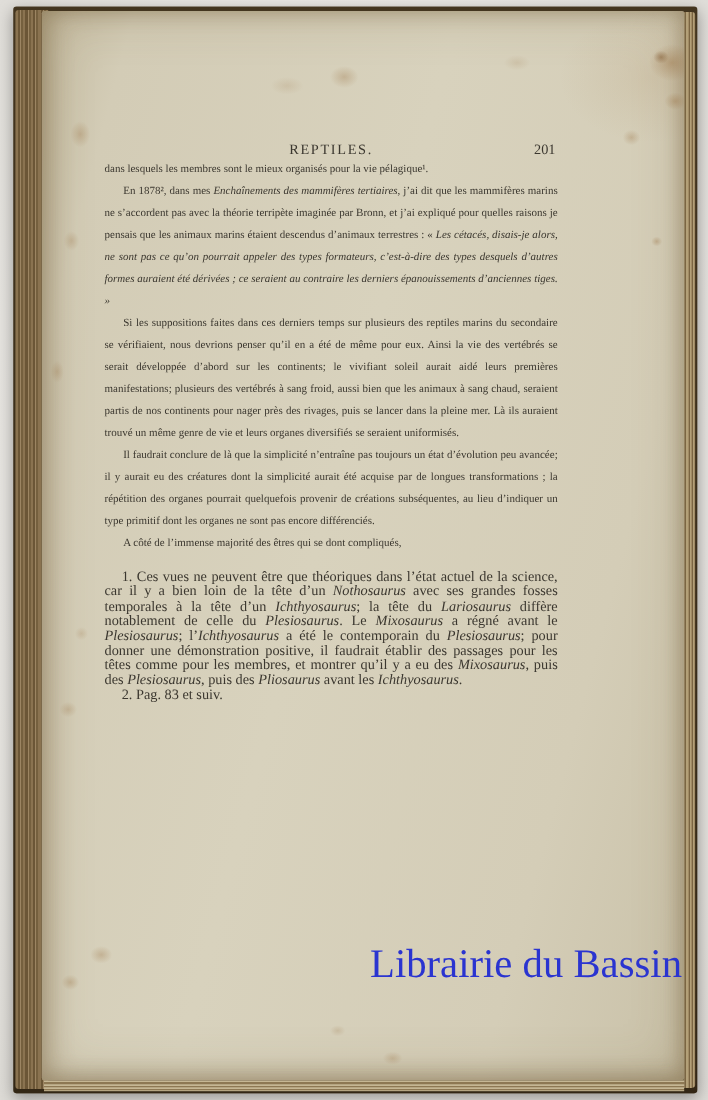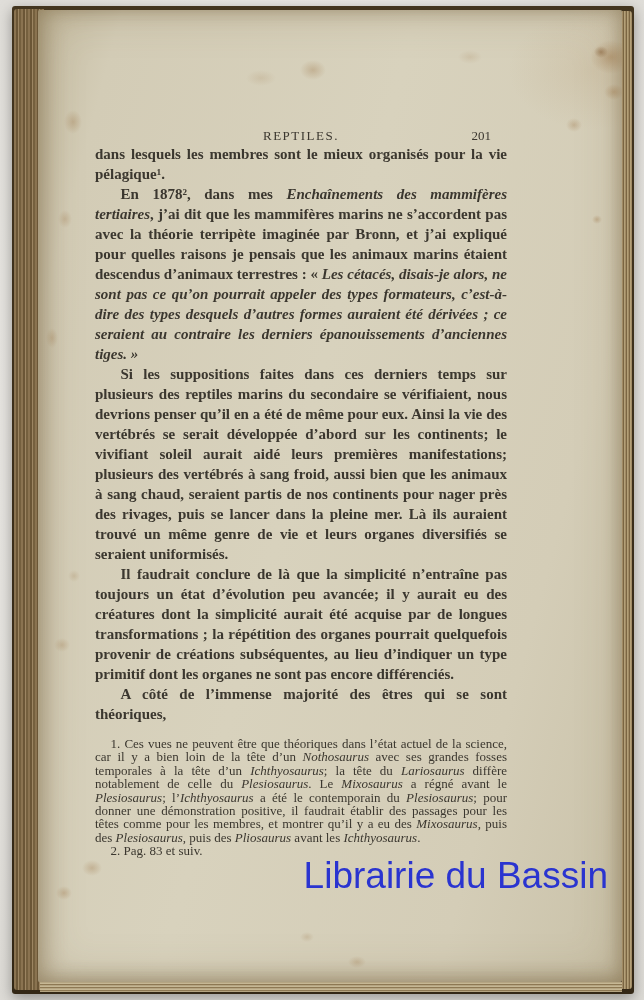--- a/index.html
+++ b/index.html
@@ -84,44 +84,43 @@
     position:absolute;left:57px;top:118px;width:412px;
     color:#3b372f;
   }
   .running-header{
     position:relative;
     text-align:center;
     font-size:13px;
     letter-spacing:1.5px;
   }
   .page-number{
-    position:absolute;right:16px;top:0;
+    position:absolute;right:2px;top:0;
     letter-spacing:0;
   }
   .para{
     margin:0;
-    font-size:15px;
+    font-size:10px;
     line-height:20px;
     text-align:justify;
     text-indent:1.7em;
-    font-weight:bold;
   }
   .para.first{text-indent:0;}
   .footnotes{margin-top:13px;}
   .footnote{
     margin:0;
     font-size:13px;
     line-height:13.4px;
     text-align:justify;
     text-indent:1.2em;
   }
   .watermark{
     position:absolute;
-    right:14px;top:845px;
-    font-family:Liberation Sans, sans-serif;
+    right:2px;top:845px;
+    font-family:Liberation Serif, serif;
     font-size:37px;
     color:#2a34d0;
     white-space:nowrap;
   }
 </style>
 </head>
 <body>
 
 <div class="photo">
   <div class="book">
@@ -135,21 +134,21 @@
       <div class="text-block">
         <div class="running-header">
           <span>REPTILES.</span>
           <span class="page-number">201</span>
         </div>
 
         <p class="para first"><span>dans lesquels les membres sont le mieux organisés pour la vie pélagique¹.</span></p>
         <p class="para"><span>En 1878², dans mes </span><span style="font-style: italic;">Enchaînements des mammifères tertiaires</span><span>, j’ai dit que les mammifères marins ne s’accordent pas avec la théorie terripète imaginée par Bronn, et j’ai expliqué pour quelles raisons je pensais que les animaux marins étaient descendus d’animaux terrestres : « </span><span style="font-style: italic;">Les cétacés, disais-je alors, ne sont pas ce qu’on pourrait appeler des types formateurs, c’est-à-dire des types desquels d’autres formes auraient été dérivées ; ce seraient au contraire les derniers épanouissements d’anciennes tiges. »</span></p>
         <p class="para"><span>Si les suppositions faites dans ces derniers temps sur plusieurs des reptiles marins du secondaire se vérifiaient, nous devrions penser qu’il en a été de même pour eux. Ainsi la vie des vertébrés se serait développée d’abord sur les continents; le vivifiant soleil aurait aidé leurs premières manifestations; plusieurs des vertébrés à sang froid, aussi bien que les animaux à sang chaud, seraient partis de nos continents pour nager près des rivages, puis se lancer dans la pleine mer. Là ils auraient trouvé un même genre de vie et leurs organes diversifiés se seraient uniformisés.</span></p>
         <p class="para"><span>Il faudrait conclure de là que la simplicité n’entraîne pas toujours un état d’évolution peu avancée; il y aurait eu des créatures dont la simplicité aurait été acquise par de longues transformations ; la répétition des organes pourrait quelquefois provenir de créations subséquentes, au lieu d’indiquer un type primitif dont les organes ne sont pas encore différenciés.</span></p>
-        <p class="para"><span>A côté de l’immense majorité des êtres qui se sont théoriques,</span></p>
+        <p class="para"><span>A côté de l’immense majorité des êtres qui se dont compliqués,</span></p>
 
         <div class="footnotes">
           <p class="footnote"><span>1. Ces vues ne peuvent être que théoriques dans l’état actuel de la science, car il y a bien loin de la tête d’un </span><span style="font-style: italic;">Nothosaurus</span><span> avec ses grandes fosses temporales à la tête d’un </span><span style="font-style: italic;">Ichthyosaurus</span><span>; la tête du </span><span style="font-style: italic;">Lariosaurus</span><span> diffère notablement de celle du </span><span style="font-style: italic;">Plesiosaurus</span><span>. Le </span><span style="font-style: italic;">Mixosaurus</span><span> a régné avant le </span><span style="font-style: italic;">Plesiosaurus</span><span>; l’</span><span style="font-style: italic;">Ichthyosaurus</span><span> a été le contemporain du </span><span style="font-style: italic;">Plesiosaurus</span><span>; pour donner une démonstration positive, il faudrait établir des passages pour les têtes comme pour les membres, et montrer qu’il y a eu des </span><span style="font-style: italic;">Mixosaurus</span><span>, puis des </span><span style="font-style: italic;">Plesiosaurus</span><span>, puis des </span><span style="font-style: italic;">Pliosaurus</span><span> avant les </span><span style="font-style: italic;">Ichthyosaurus</span><span>.</span></p>
           <p class="footnote"><span>2. Pag. 83 et suiv.</span></p>
         </div>
       </div>
 
       <div class="watermark">Librairie du Bassin</div>
     </div>
   </div>

